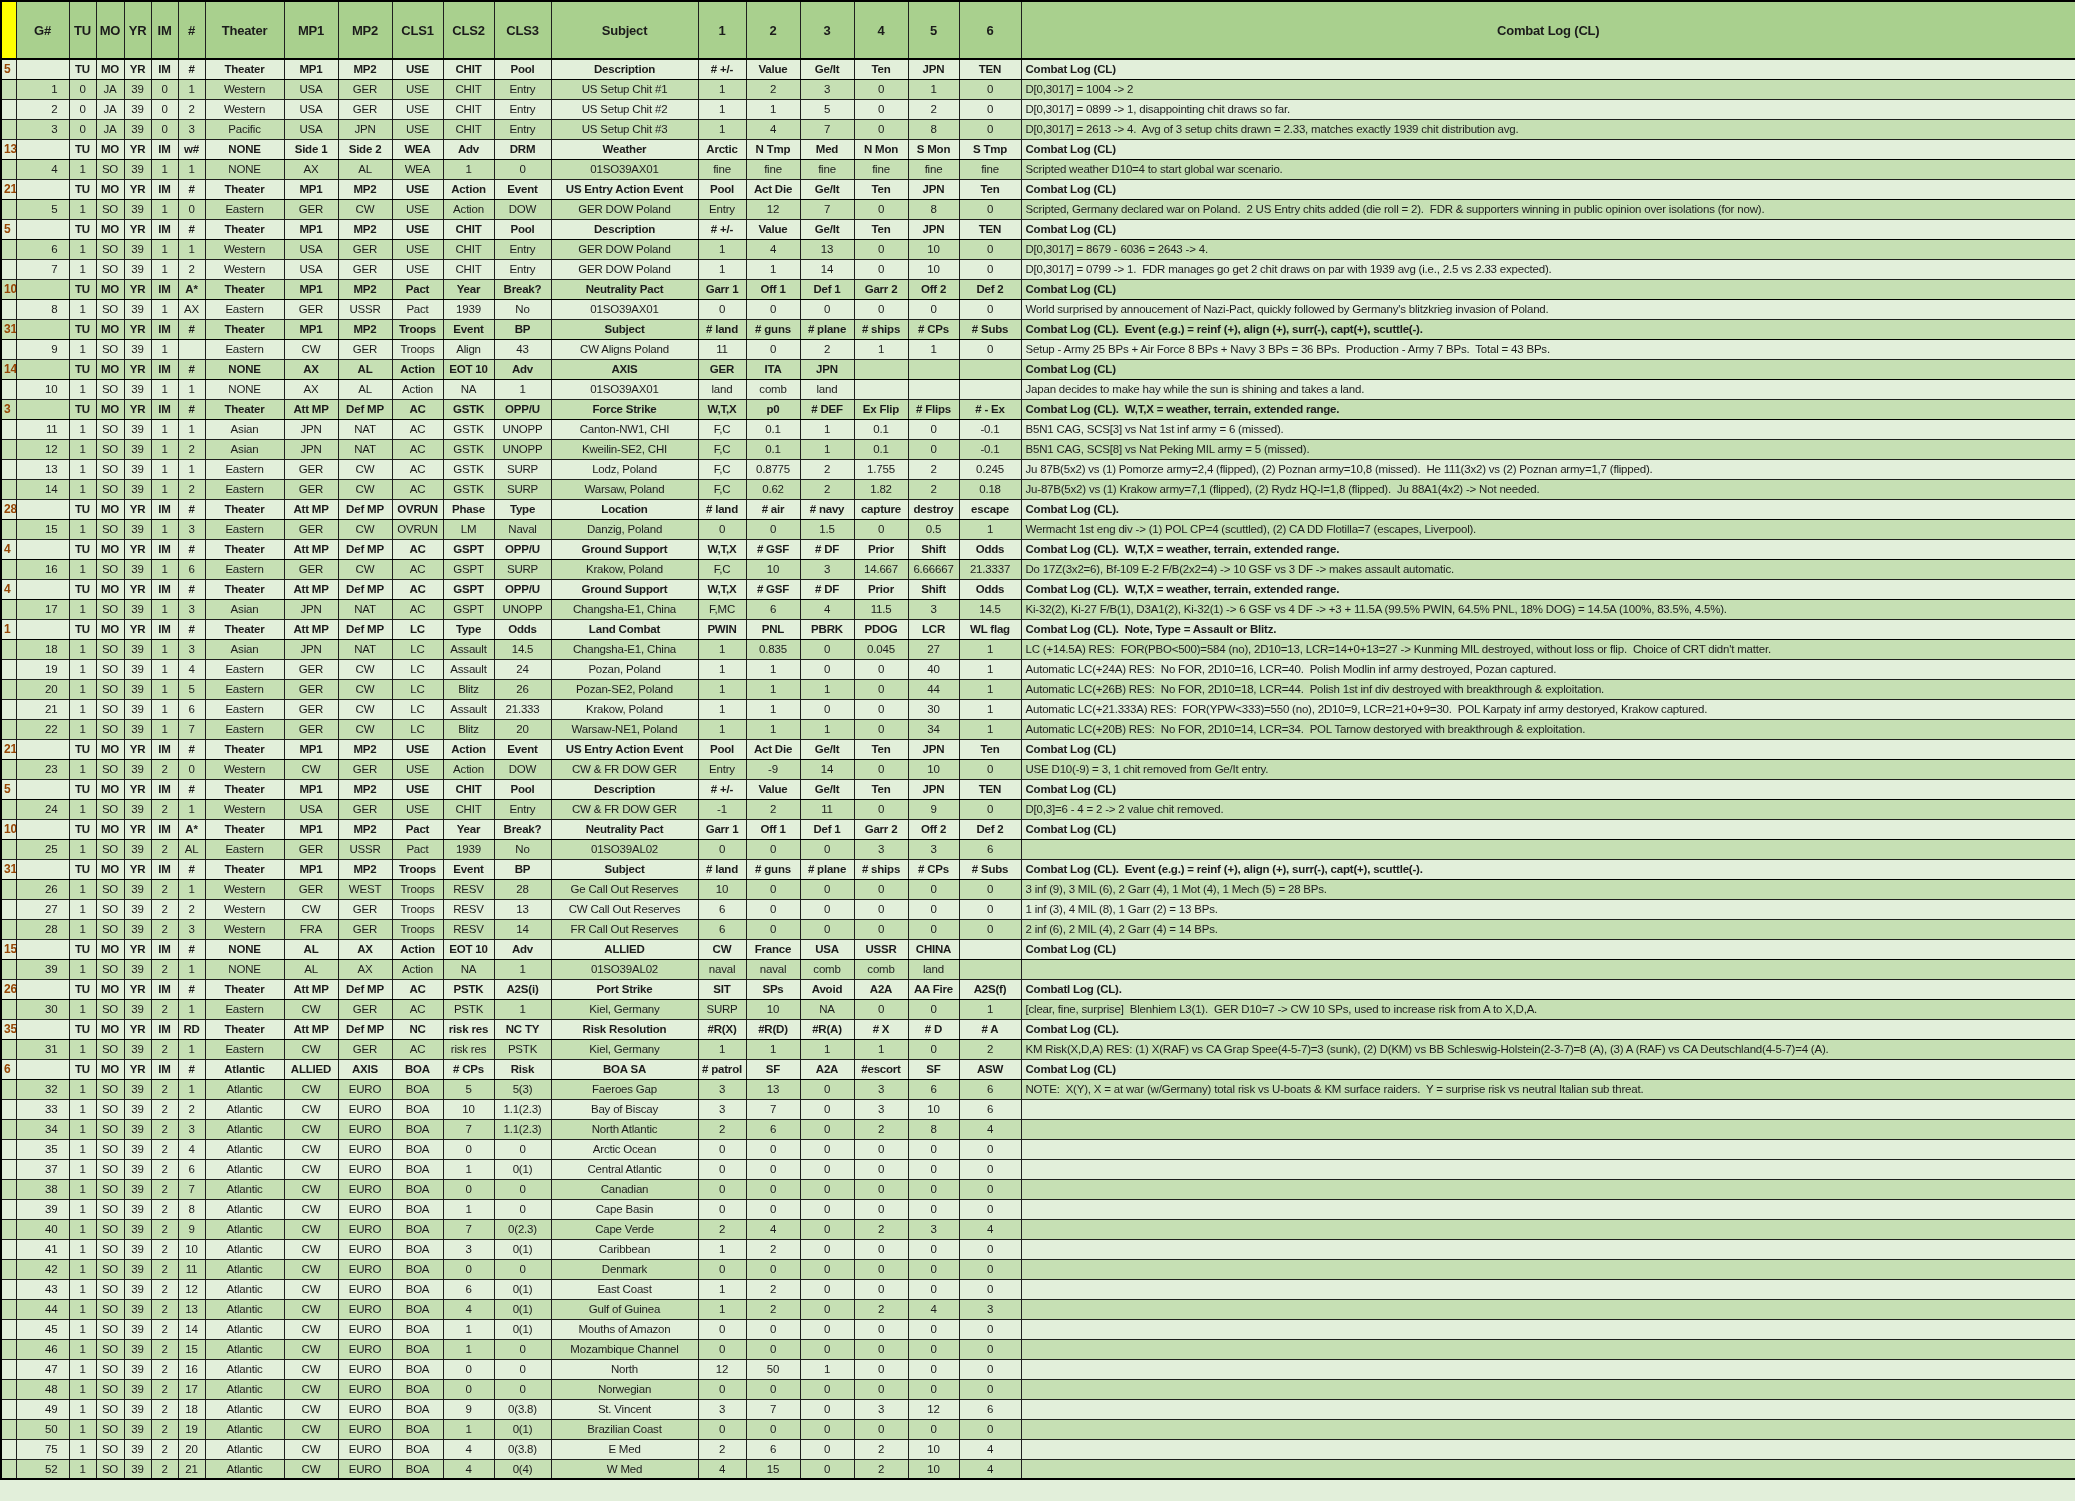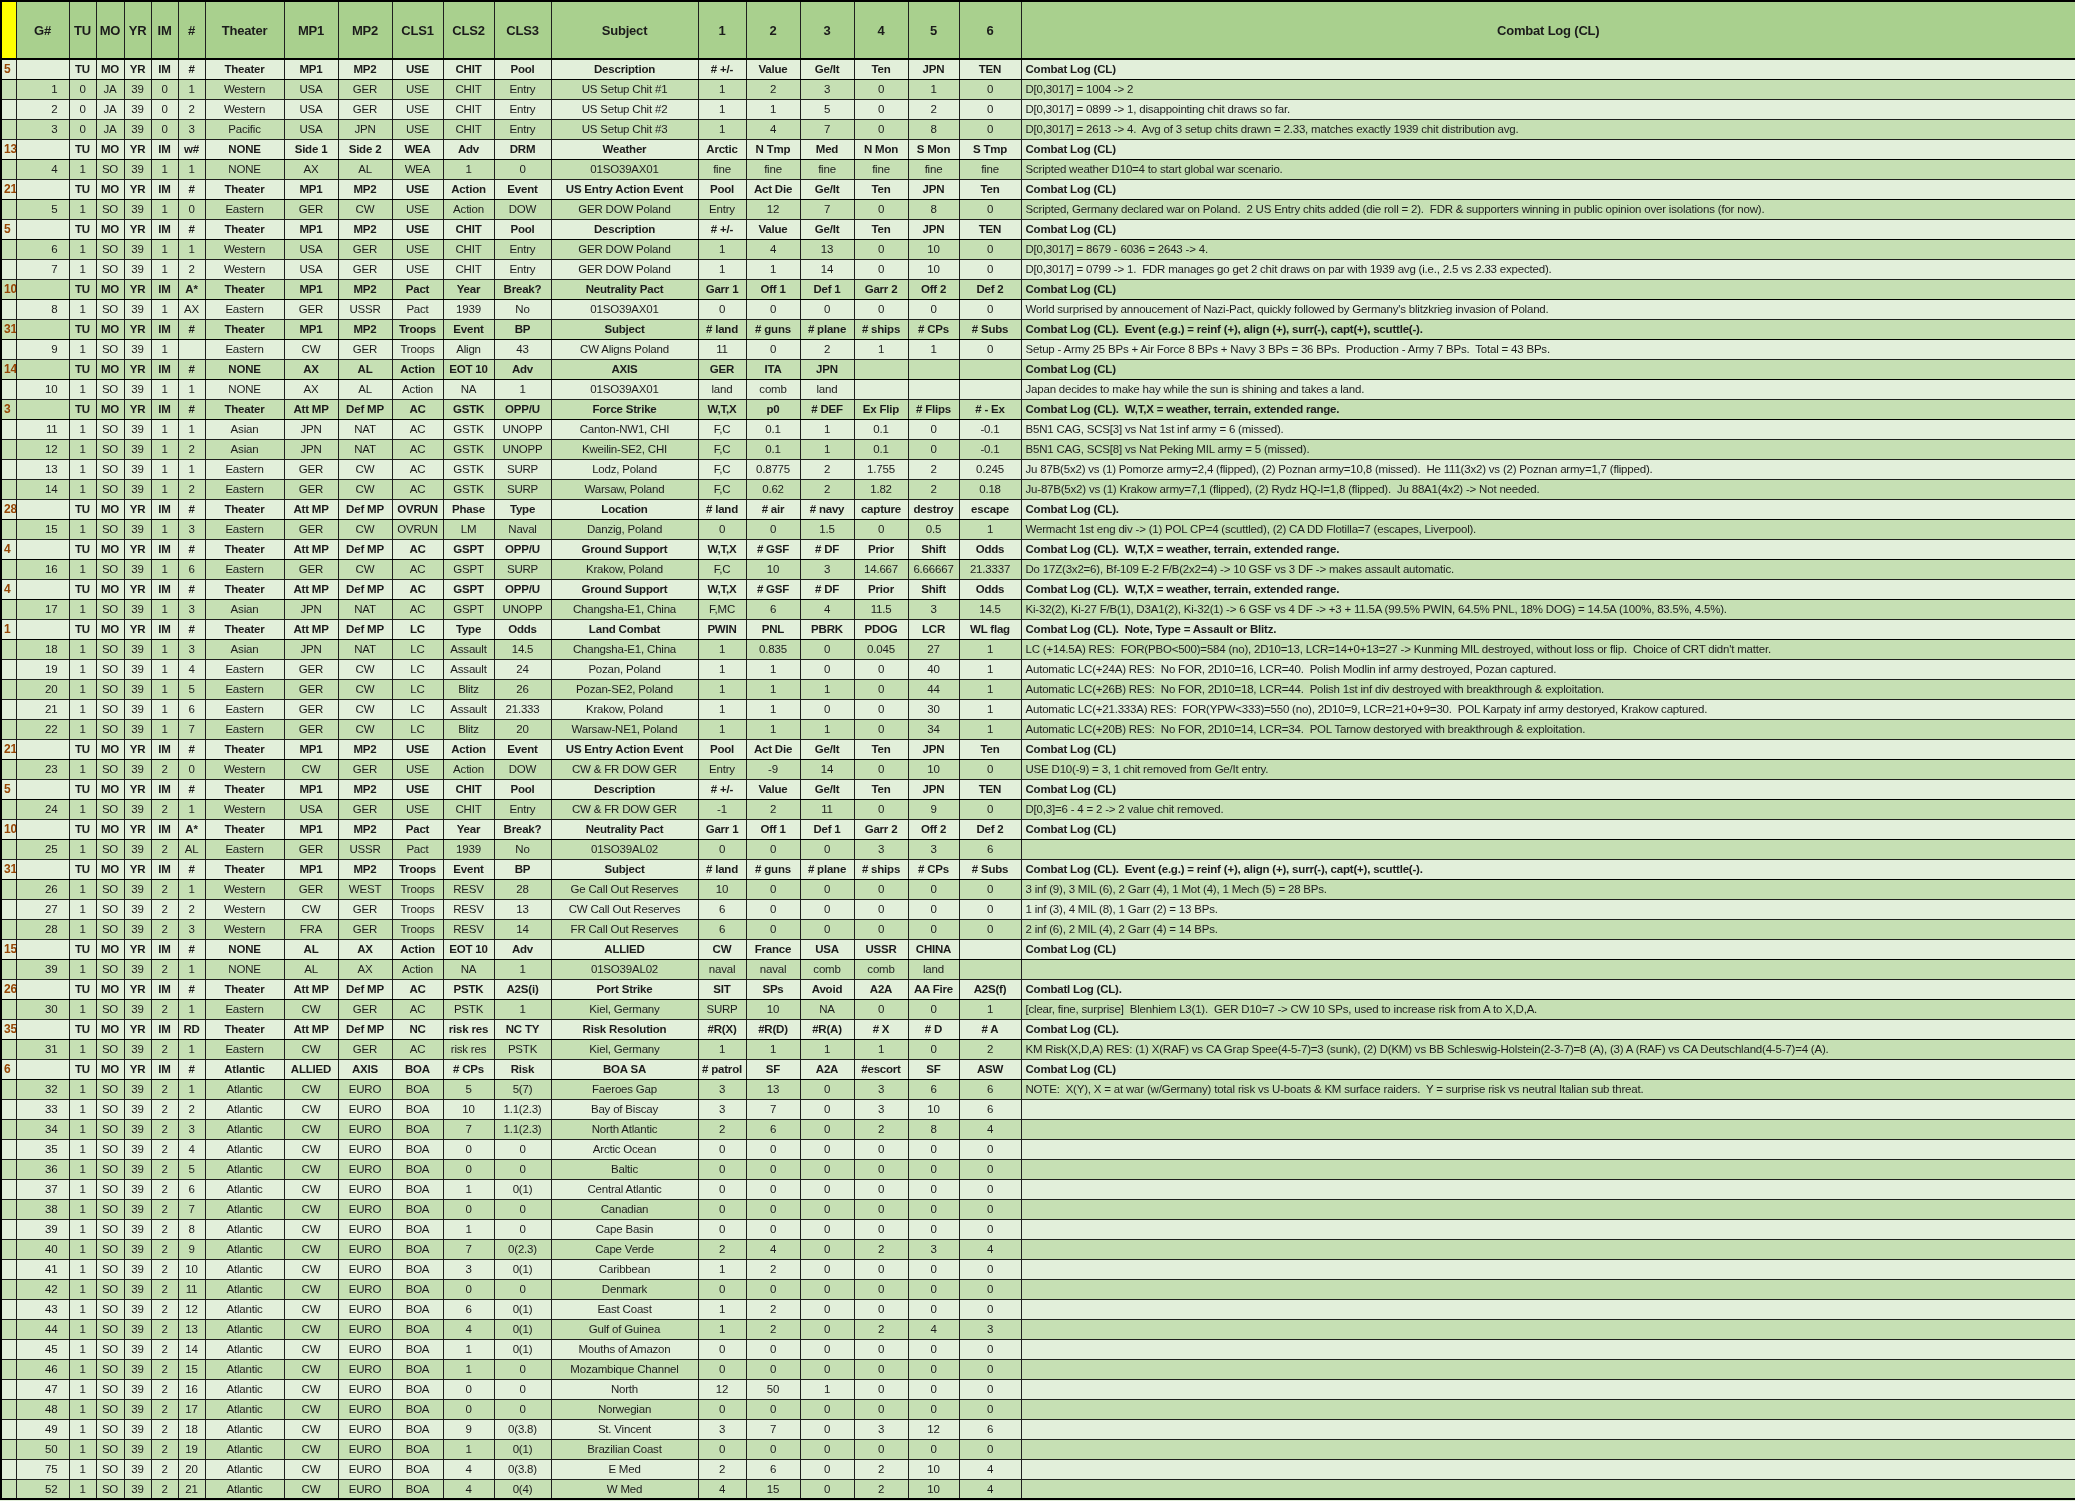--- a/index.html
+++ b/index.html
@@ -1293,21 +1293,21 @@
     <td>1</td>
     <td>SO</td>
     <td>39</td>
     <td>2</td>
     <td>1</td>
     <td>Atlantic</td>
     <td>CW</td>
     <td>EURO</td>
     <td>BOA</td>
     <td>5</td>
-    <td>5(7)</td>
+    <td>5(3)</td>
     <td>Faeroes Gap</td>
     <td>3</td>
     <td>13</td>
     <td>0</td>
     <td>3</td>
     <td>6</td>
     <td>6</td>
     <td class="cl">NOTE:  X(Y), X = at war (w/Germany) total risk vs U-boats &amp; KM surface raiders.  Y = surprise risk vs neutral Italian sub threat.</td>
   </tr>
       <tr class="light">
@@ -1364,43 +1364,20 @@
     <td>39</td>
     <td>2</td>
     <td>4</td>
     <td>Atlantic</td>
     <td>CW</td>
     <td>EURO</td>
     <td>BOA</td>
     <td>0</td>
     <td>0</td>
     <td>Arctic Ocean</td>
-    <td>0</td>
-    <td>0</td>
-    <td>0</td>
-    <td>0</td>
-    <td>0</td>
-    <td>0</td>
-    <td class="cl"></td>
-  </tr>
-      <tr class="medium">
-    <td class="strip"></td>
-    <td class="g">36</td>
-    <td>1</td>
-    <td>SO</td>
-    <td>39</td>
-    <td>2</td>
-    <td>5</td>
-    <td>Atlantic</td>
-    <td>CW</td>
-    <td>EURO</td>
-    <td>BOA</td>
-    <td>0</td>
-    <td>0</td>
-    <td>Baltic</td>
     <td>0</td>
     <td>0</td>
     <td>0</td>
     <td>0</td>
     <td>0</td>
     <td>0</td>
     <td class="cl"></td>
   </tr>
       <tr class="light">
     <td class="strip"></td>

